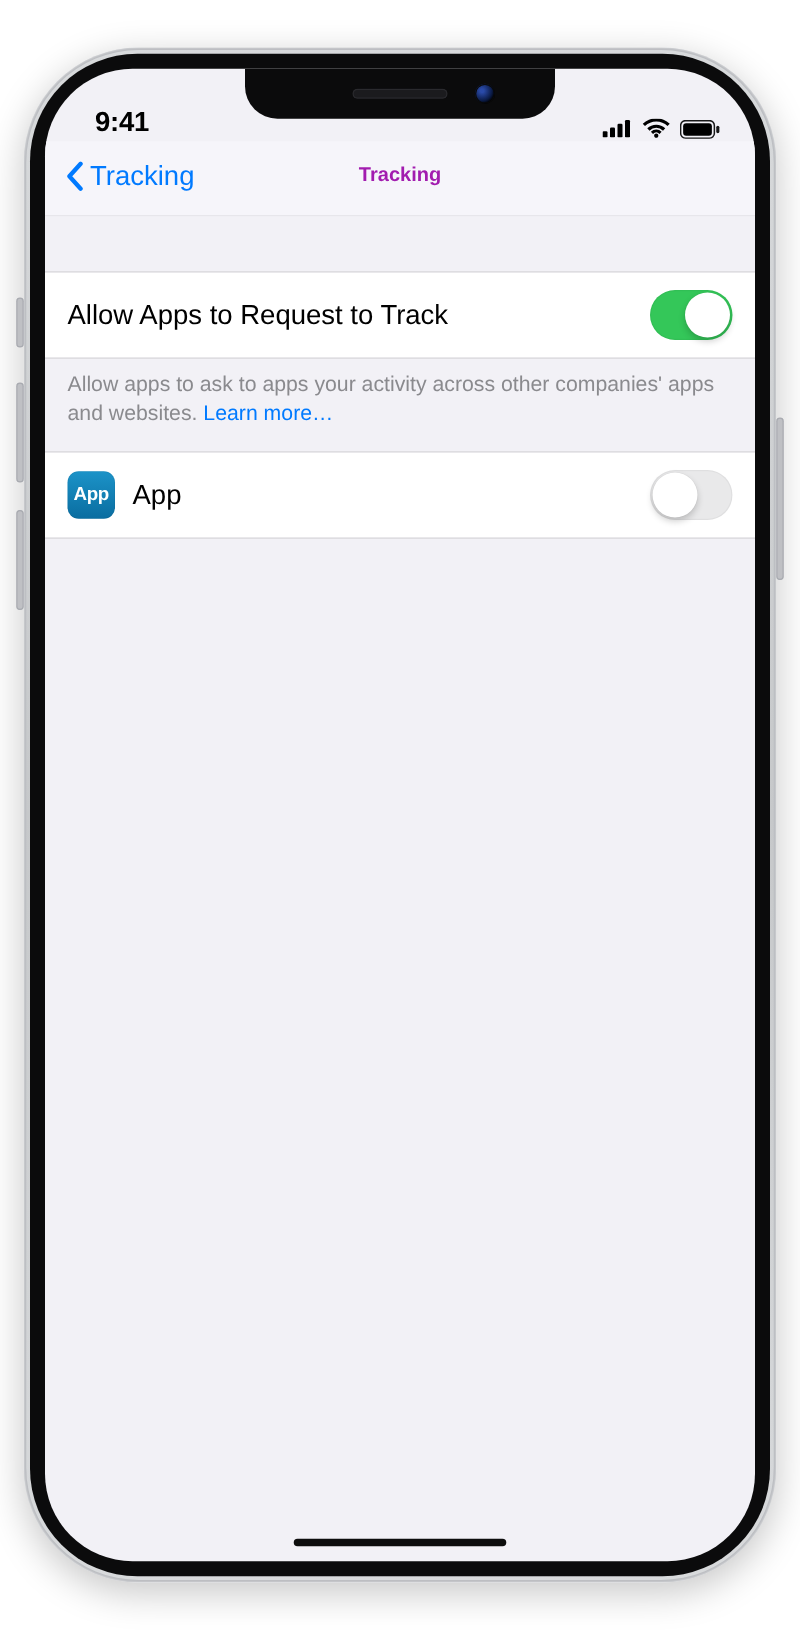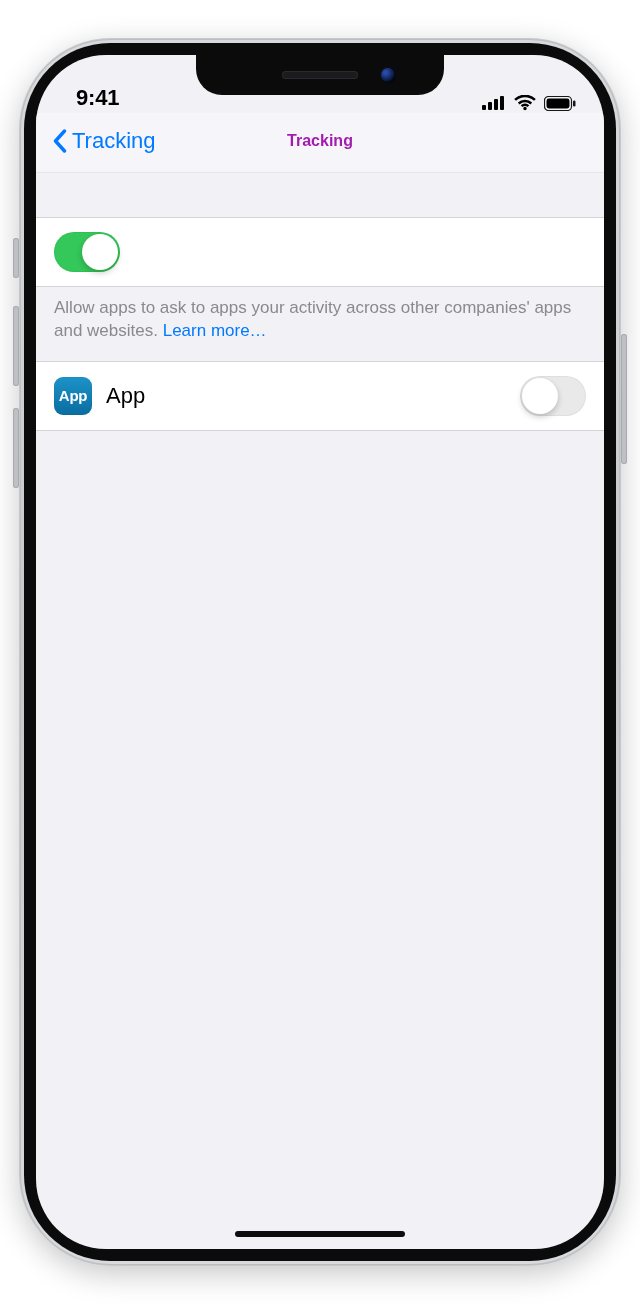--- a/index.html
+++ b/index.html
@@ -282,20 +282,21 @@
             </span>
             <span>Tracking</span>
           </div>
           <span class="nav-title">Tracking</span>
         </div>
 
         <div class="content">
           <div class="spacer-top"></div>
 
           <div class="cell">
+            <span class="cell-label">Allow Apps to Request to Track</span>
             <span class="switch on">
               <span class="knob"></span>
             </span>
           </div>
 
           <div class="footer-text">
             <span>Allow apps to ask to apps your activity across other companies' apps and websites. </span><span class="link">Learn more…</span>
           </div>
 
           <div class="cell">

